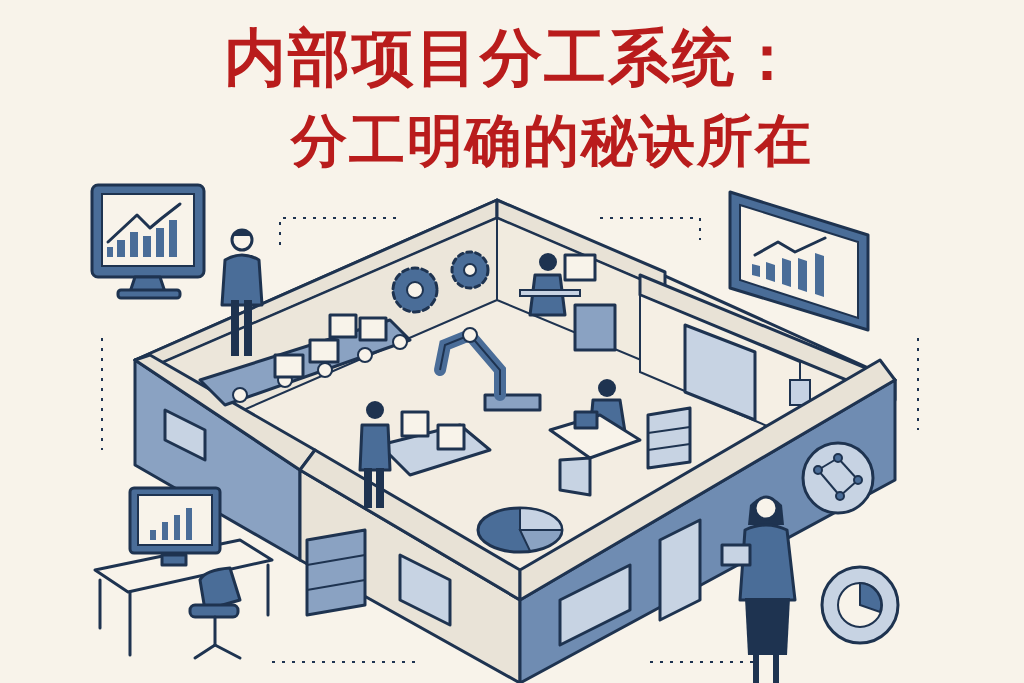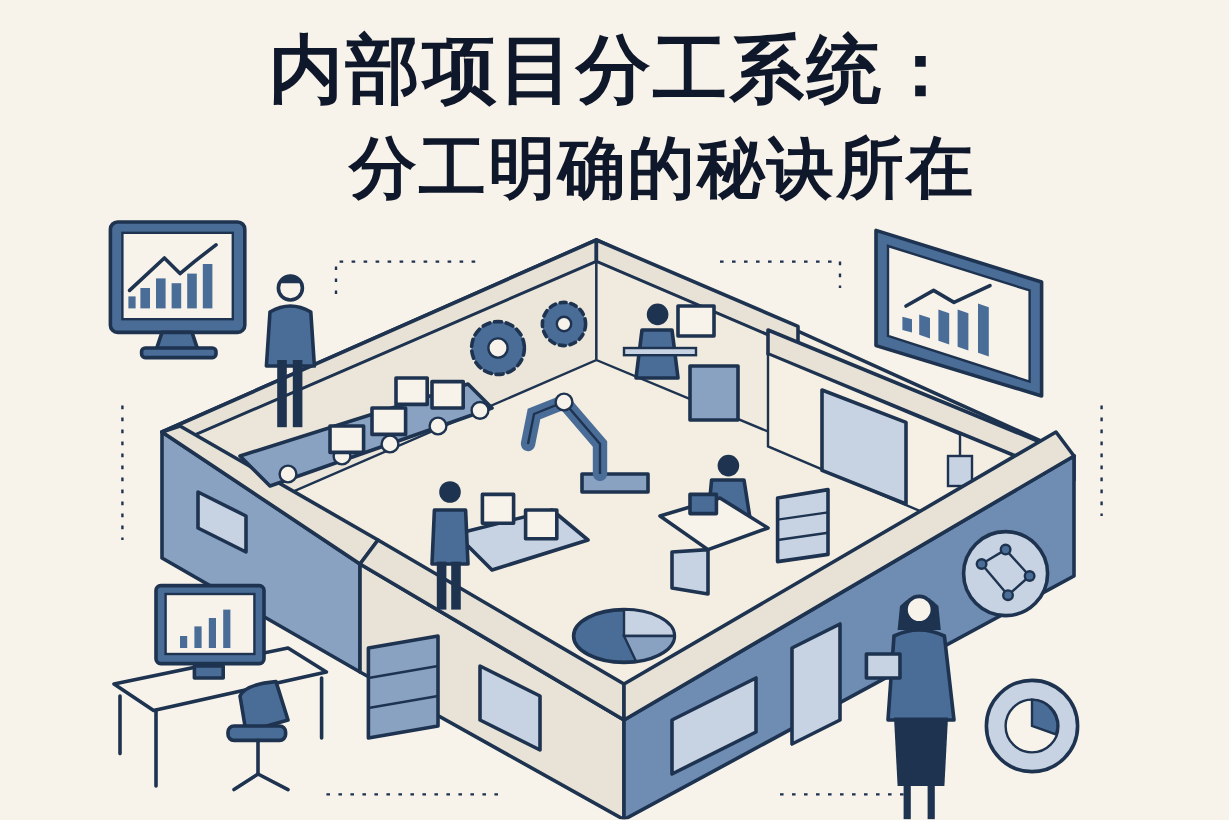--- a/index.html
+++ b/index.html
@@ -1,17 +1,17 @@
 <!DOCTYPE html>
 <html><head>
 <meta charset="utf-8">
 <style>
   html,body{margin:0;padding:0;}
   body{width:1024px;height:683px;overflow:hidden;background:#f8f3ea;font-family:"DejaVu Sans",sans-serif;position:relative;}
-  .title{position:absolute;left:0;width:1024px;text-align:center;color:#0f172a;font-weight:bold;letter-spacing:2px;}
+  .title{position:absolute;left:0;width:1024px;text-align:center;color:#b91c1c;font-weight:bold;letter-spacing:2px;}
   .t1{top:22px;font-size:62px;line-height:72px;}
   .t2{top:108px;font-size:56px;line-height:66px;padding-left:40px;}
   svg.scene{position:absolute;left:0;top:0;}
 </style>
 </head>
 <body>
 
 <div class="title t1">内部项目分工系统：</div>
 <div class="title t2">分工明确的秘诀所在</div>
 

